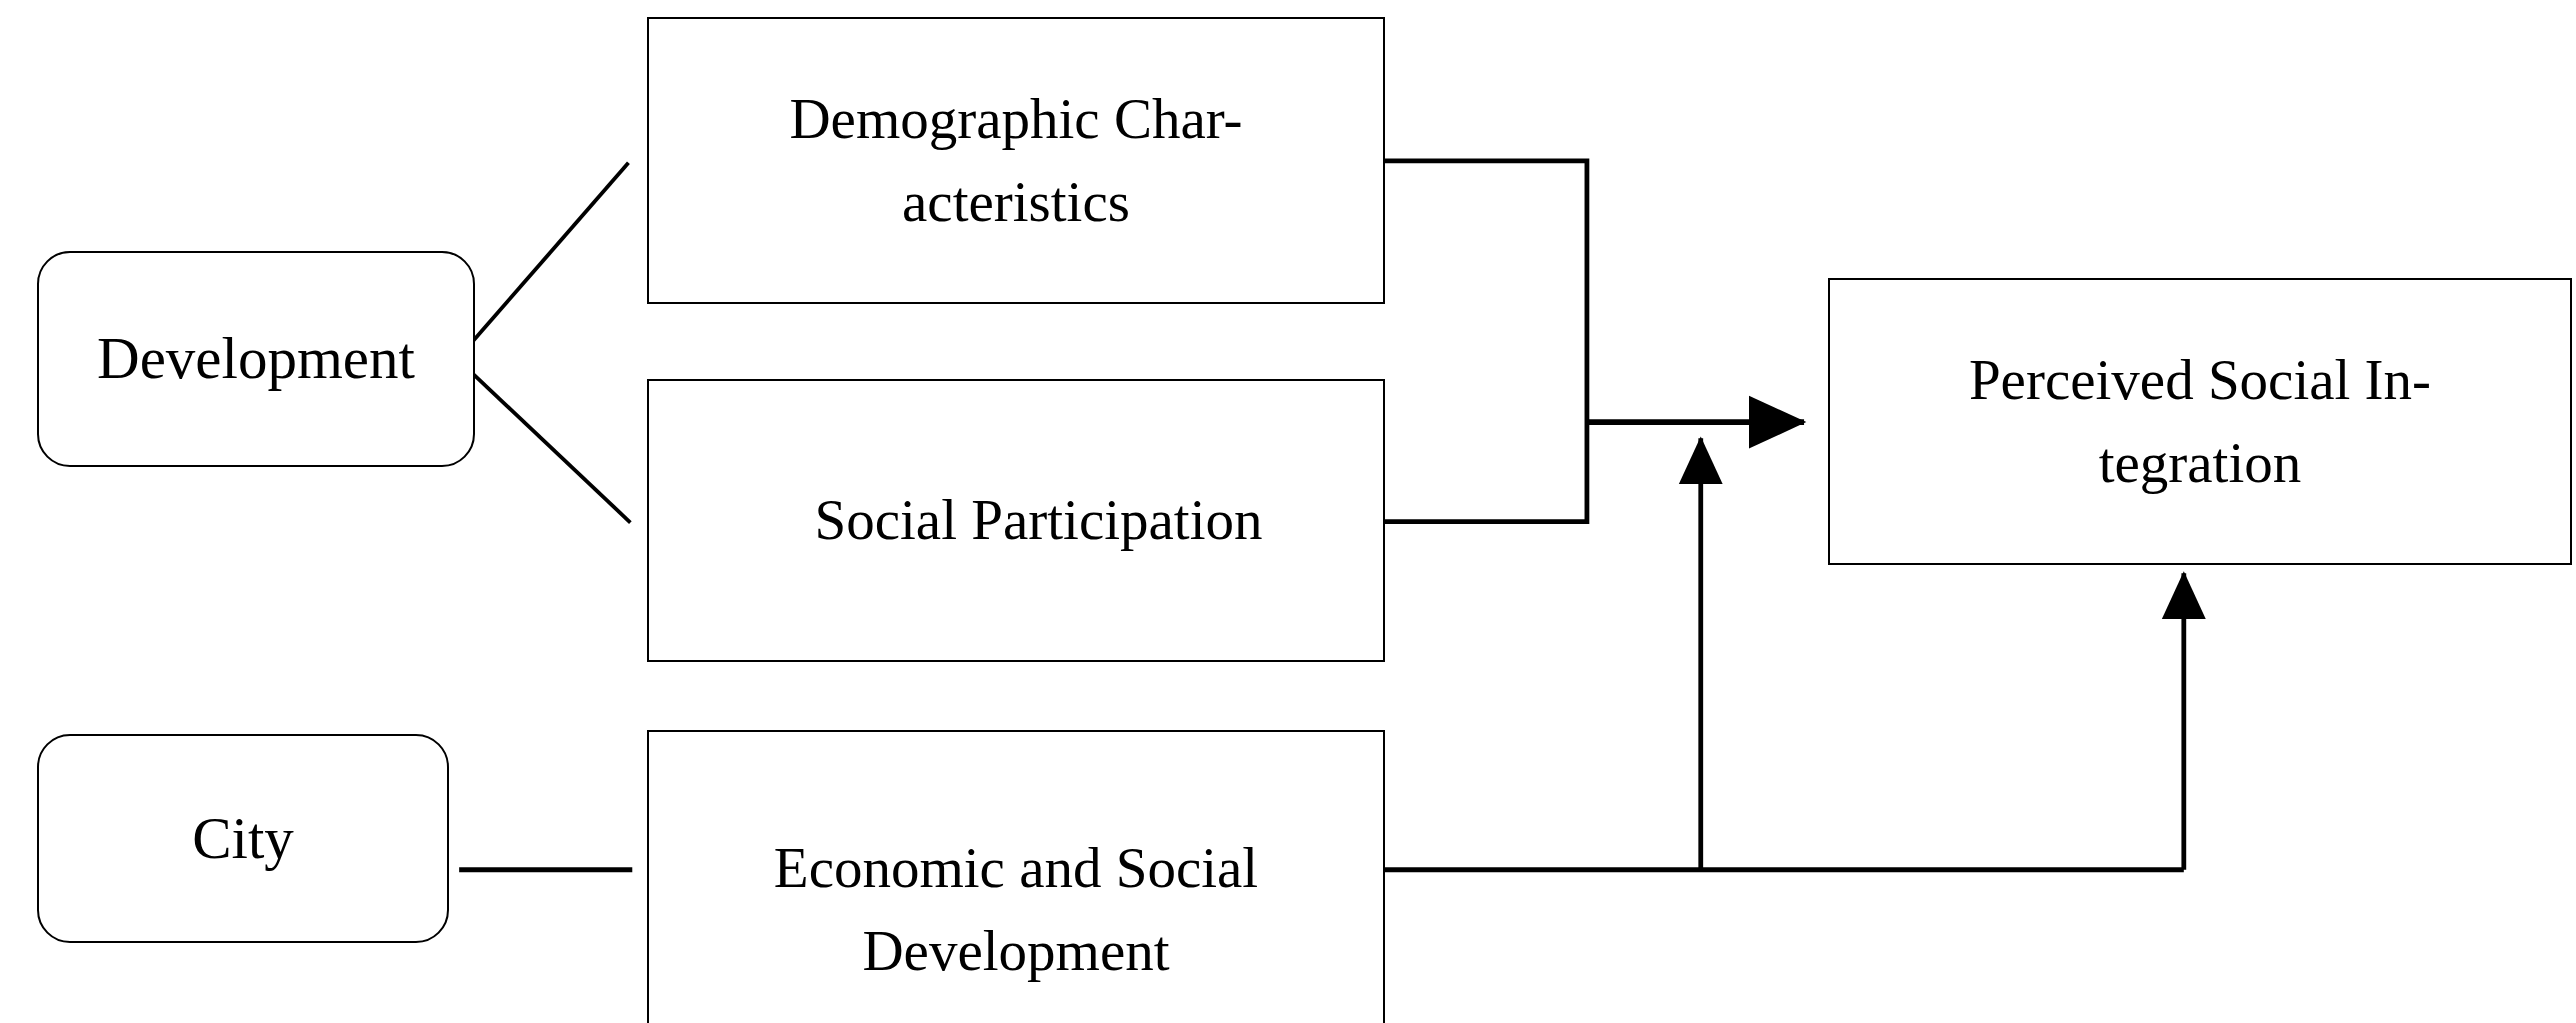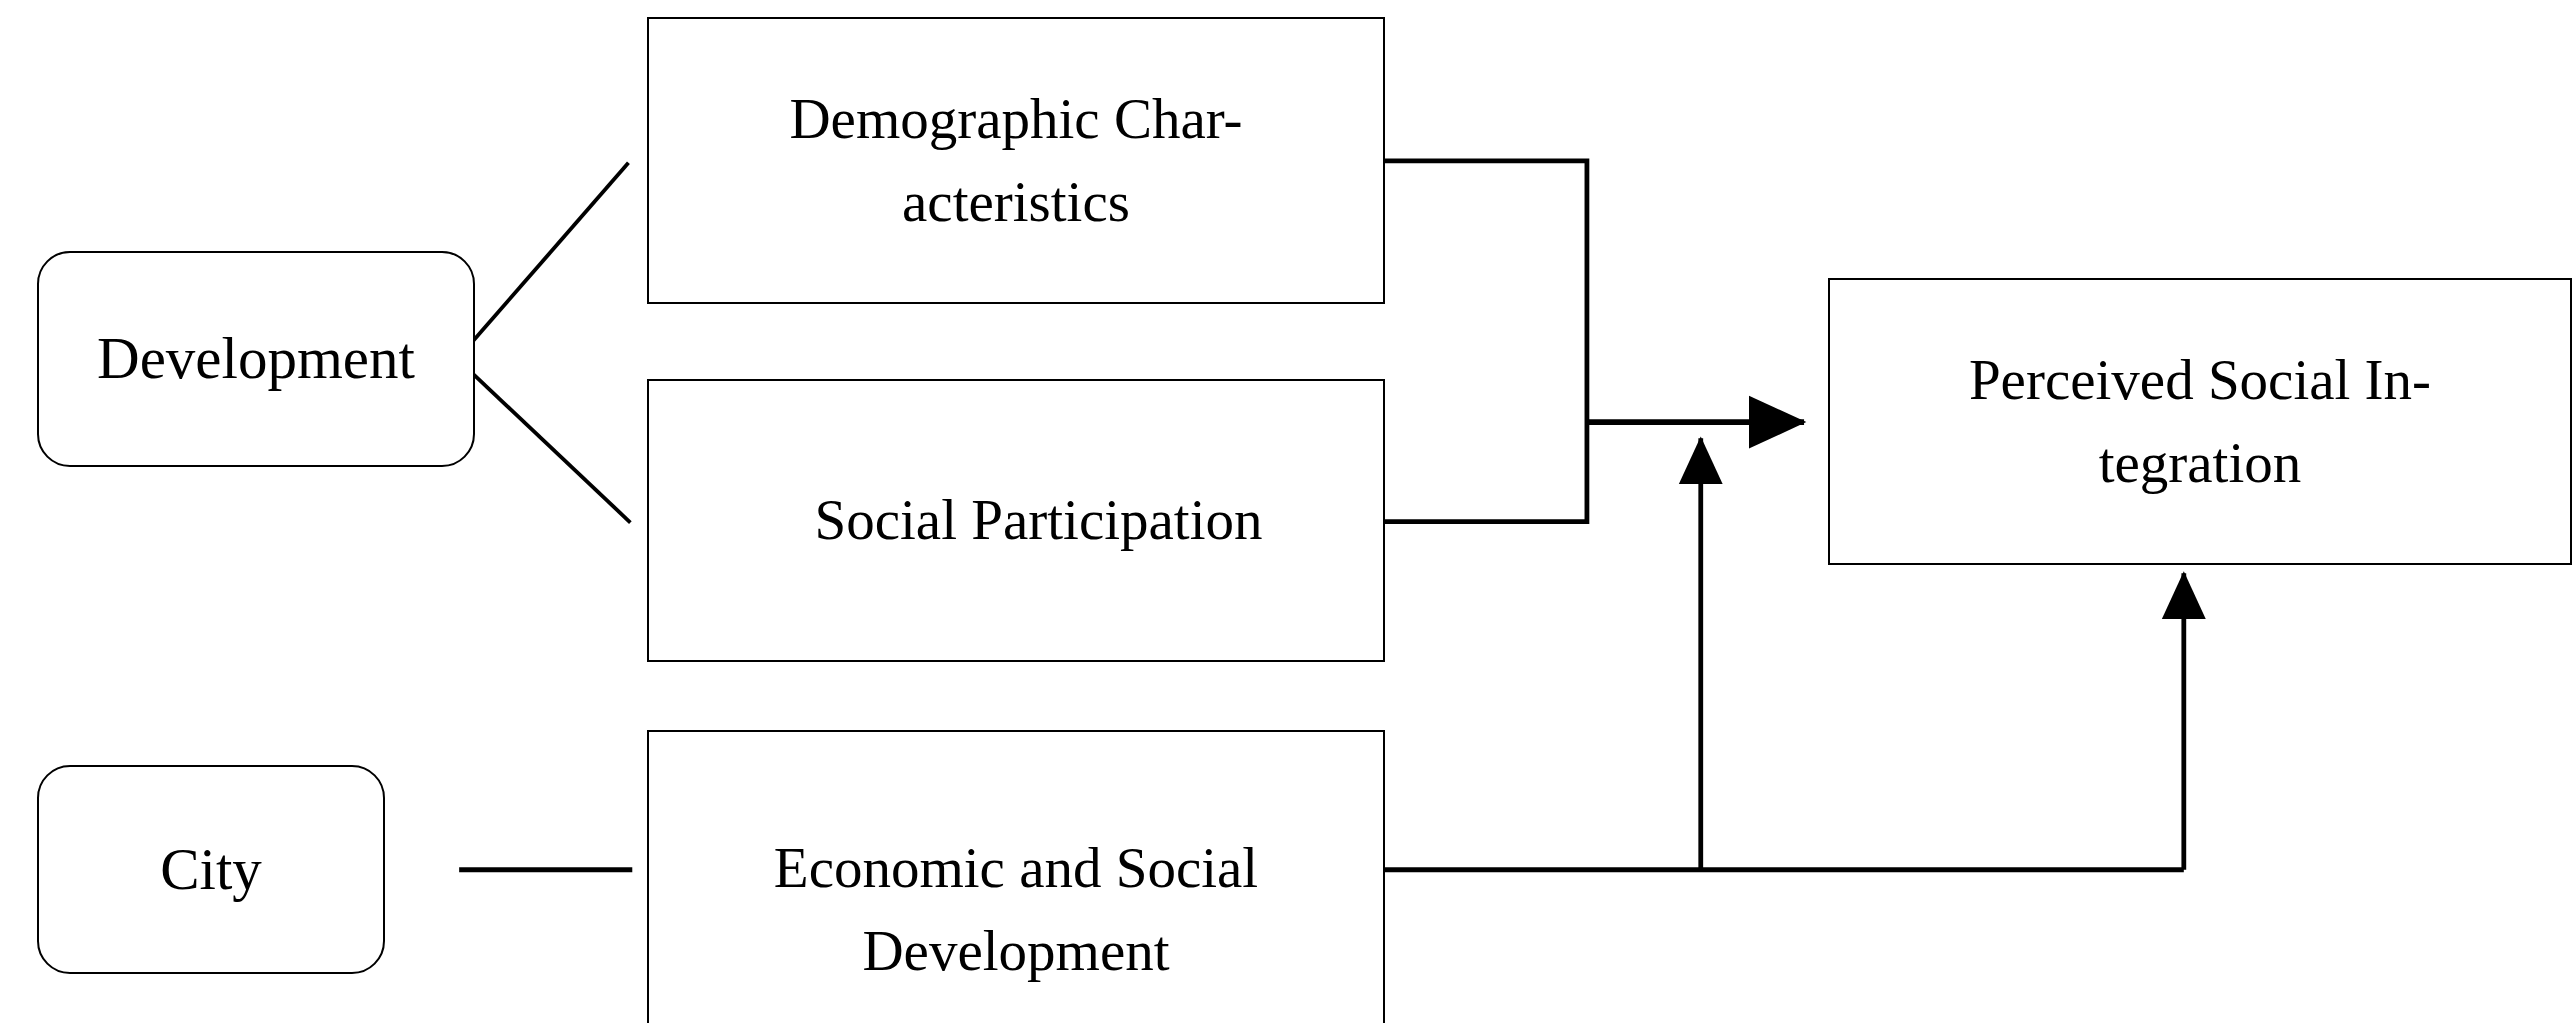--- a/index.html
+++ b/index.html
@@ -46,21 +46,21 @@
     display: block;
     line-height: 1.45;
     white-space: pre-line;
     padding: 0 17px;
   }
   .fs-big    { font-size: 59px; }
   .fs-medium { font-size: 57px; }
 
   
   #node-individual { left: 21px;   top: 251px; width: 438px; height: 216px; }
-  #node-city       { left: 21px;   top: 765px; width: 348px; height: 209px; }
+  #node-city       { left: 21px;   top: 734px; width: 412px; height: 209px; }
   #node-demographic { left: 631px; top: 17px;  width: 738px; height: 287px; }
   #node-social-participation { left: 631px; top: 379px; width: 738px; height: 283px; padding-left: 45px; }
   #node-economic   { left: 631px;  top: 730px; width: 738px; height: 359px; }
   #node-perceived  { left: 1812px; top: 278px; width: 744px; height: 287px; }
 </style>
 </head>
 <body>
 
 <div id="diagram-canvas">
 

